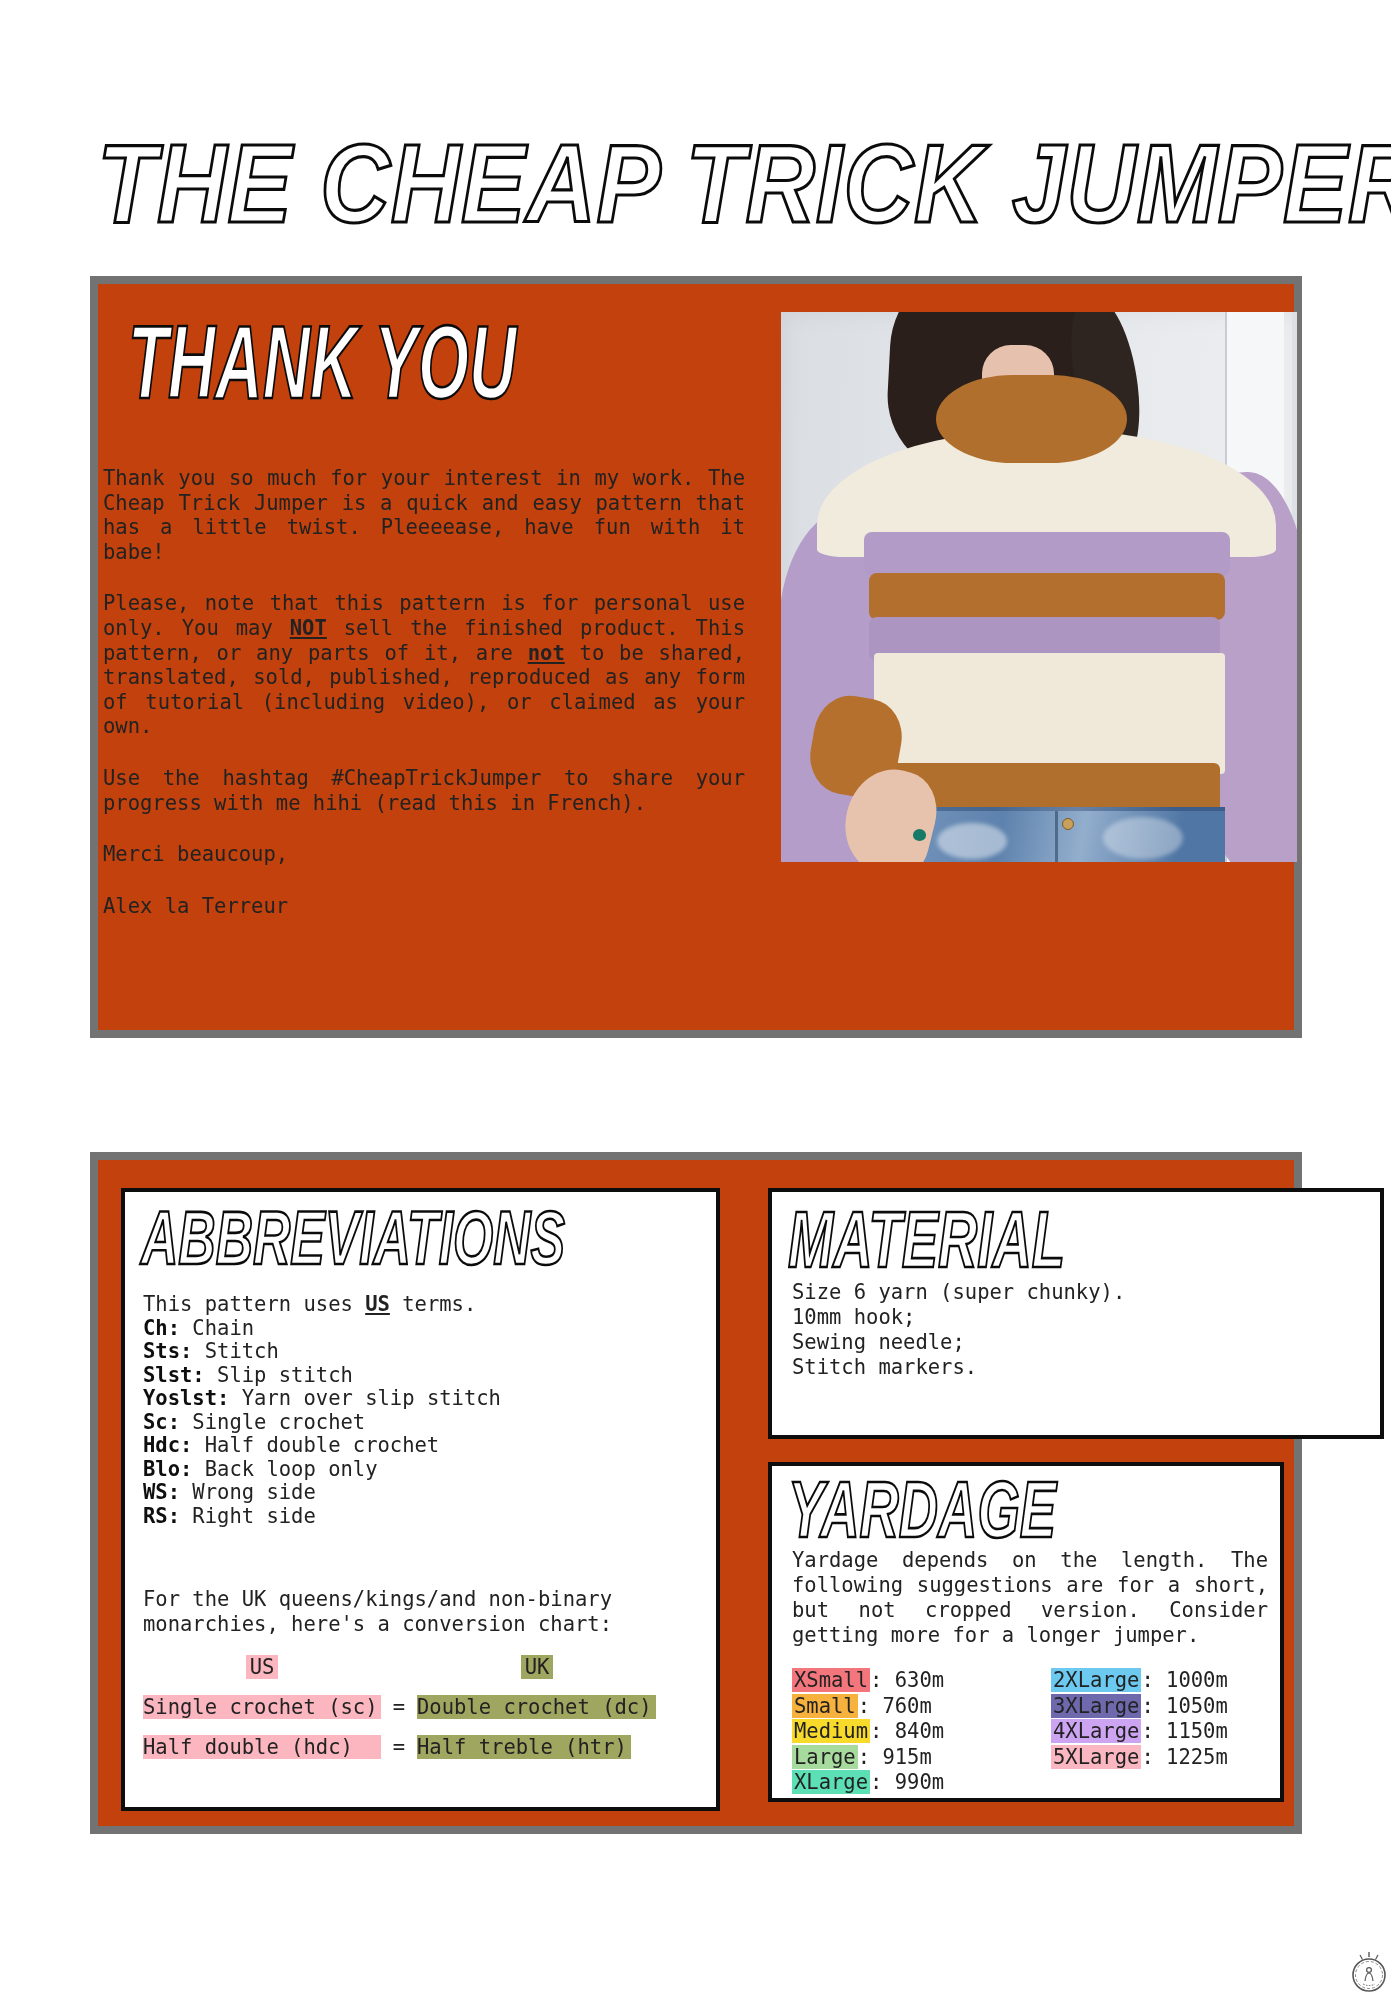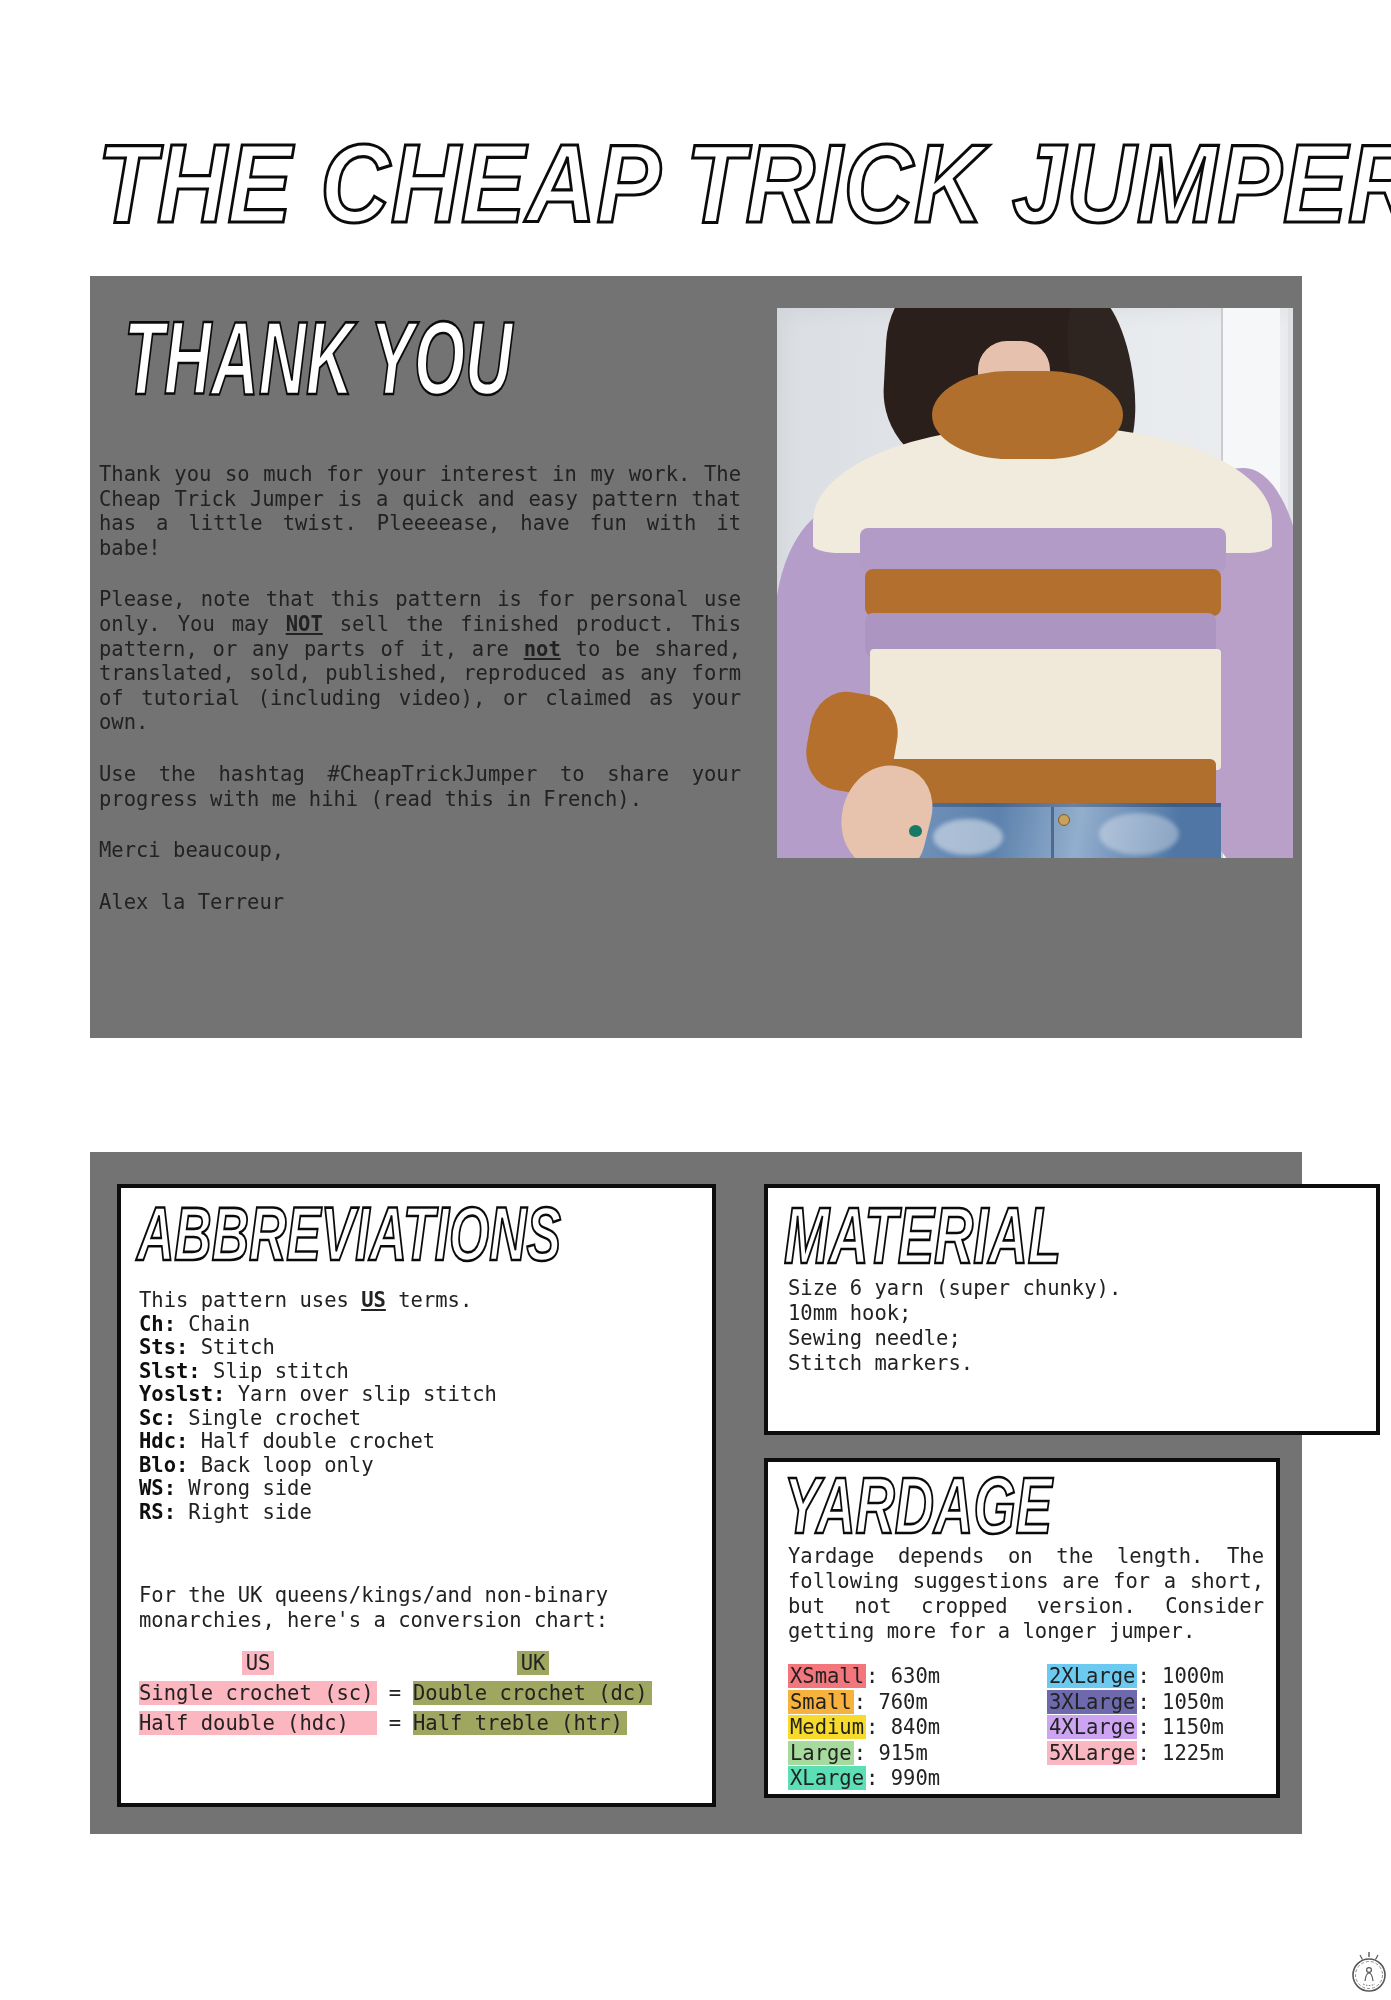--- a/index.html
+++ b/index.html
@@ -7,21 +7,21 @@
         font-family:"DejaVu Sans Mono","Liberation Mono",monospace;color:#1c1c1c;}
 
   
   .ohead{font-family:"Liberation Sans",sans-serif;font-weight:700;font-style:italic;
          color:#ffffff;-webkit-text-stroke:2.6px #0b0b0b;white-space:nowrap;line-height:1;}
 
   .page-title{position:absolute;left:0;top:128px;width:100%;text-align:center;
               font-size:112px;-webkit-text-stroke:3.2px #0b0b0b;letter-spacing:1px;
               transform:scaleX(.86);transform-origin:center top;}
 
-  .box{position:absolute;border:4px solid #737373;background:#737373;box-sizing:border-box;}
+  .box{position:absolute;border:8px solid #737373;background:#c2410c;box-sizing:border-box;}
   .ibox{position:absolute;border:4px solid #0d0d0d;background:#fff;box-sizing:border-box;}
 
   
   .box1{left:90px;top:276px;width:1212px;height:762px;}
   .ty-head{position:absolute;left:30px;top:26px;font-size:104px;transform:scaleX(.63);transform-origin:left top;}
   .ty-text{position:absolute;left:5px;top:166px;width:642px;font-size:20.5px;line-height:24.6px;color:#222;}
   .para{margin:16px 0 27px 0;}
   .jline{text-align:justify;text-align-last:justify;}
   .jline.last{text-align-last:left;}
 
@@ -61,21 +61,21 @@
   .abbr-box{left:23px;top:28px;width:599px;height:623px;}
   .abbr-head{position:absolute;left:16px;top:8px;font-size:76px;transform:scaleX(.68);transform-origin:left top;}
   .abbr-text{position:absolute;left:18px;top:89px;font-size:20.5px;line-height:23.5px;color:#222;margin-top:12px;}
   .abbr-text b{color:#0e0e0e;}
   .abbr-note{position:absolute;left:18px;top:395px;font-size:20.5px;line-height:24.5px;color:#222;}
   .chart{position:absolute;left:18px;top:463px;font-size:20.5px;line-height:24px;color:#222;}
   .chart-hrow{display:flex;}
   .hcell{display:inline-block;width:238px;text-align:center;}
   .hcell.right{margin-left:36px;width:240px;}
   .chip{padding:0 4px;}
-  .chart-row{display:flex;margin-top:6px;}
+  .chart-row{display:flex;margin-top:16px;}
   .cell-us{display:inline-block;width:238px;}
   .eq{display:inline-block;width:36px;text-align:center;}
   .cell-uk{display:inline-block;padding-right:4px;}
 
   .mat-box{left:670px;top:28px;width:616px;height:251px;}
   .mat-head{position:absolute;left:16px;top:8px;font-size:80px;transform:scaleX(.68);transform-origin:left top;}
   .mat-lines{position:absolute;left:20px;top:88px;font-size:20.5px;line-height:25px;color:#222;}
 
   .yard-box{left:670px;top:302px;width:516px;height:340px;}
   .yard-head{position:absolute;left:16px;top:4px;font-size:80px;transform:scaleX(.68);transform-origin:left top;}

